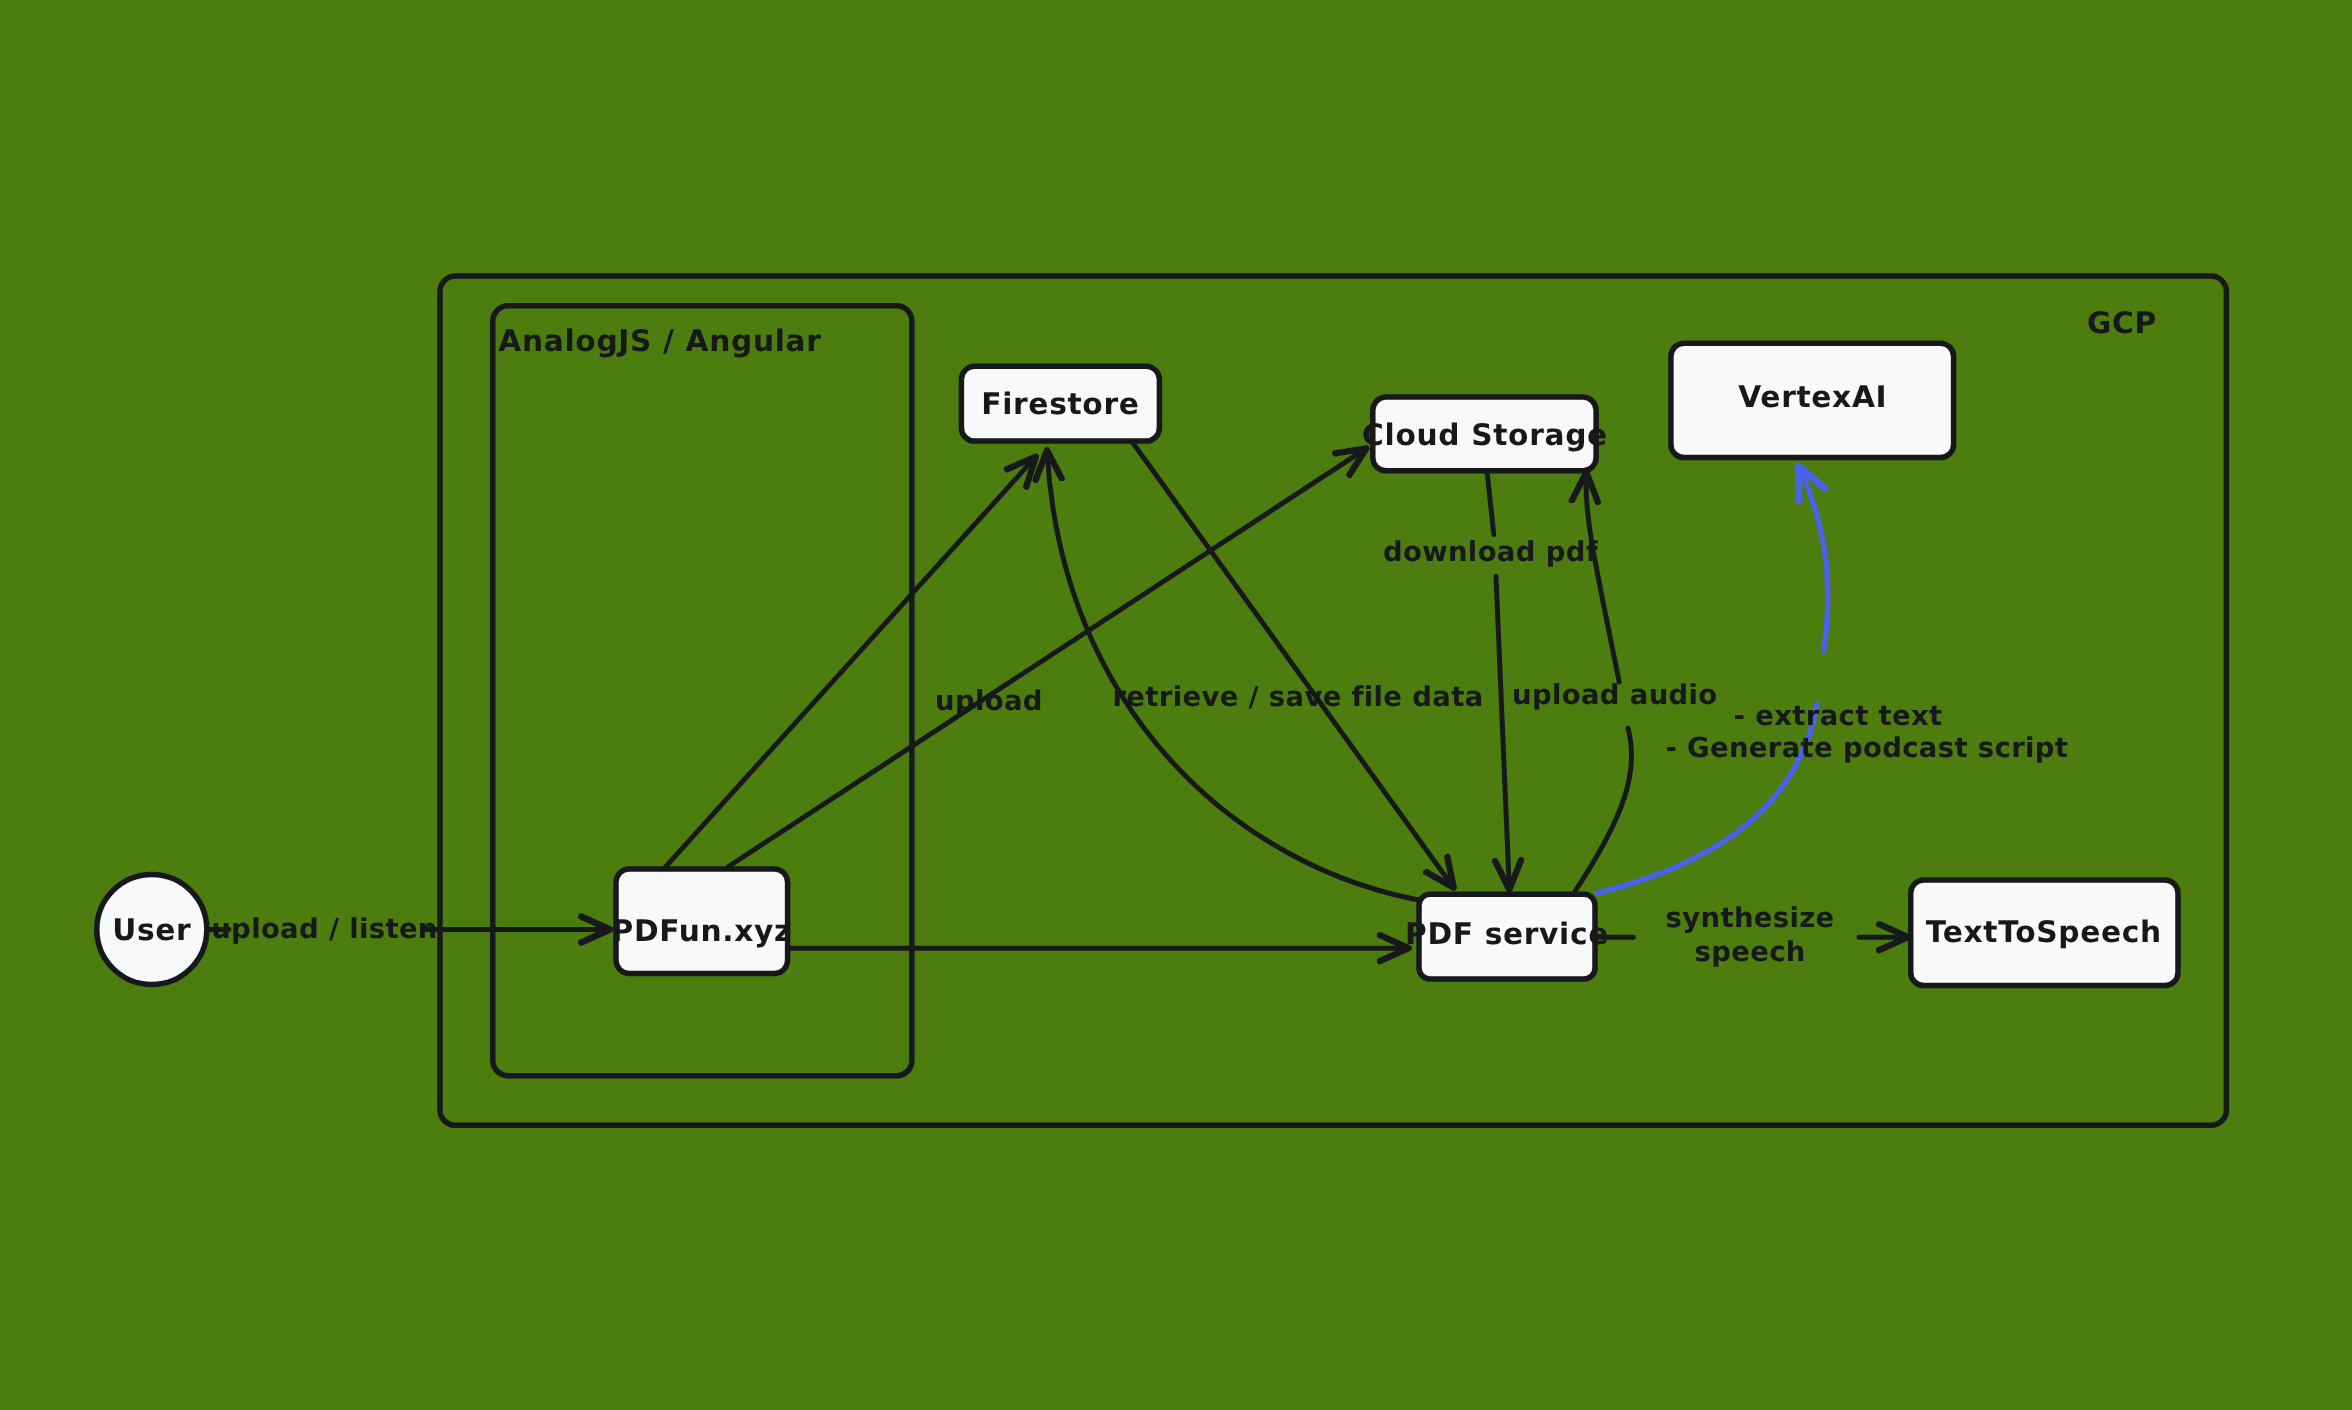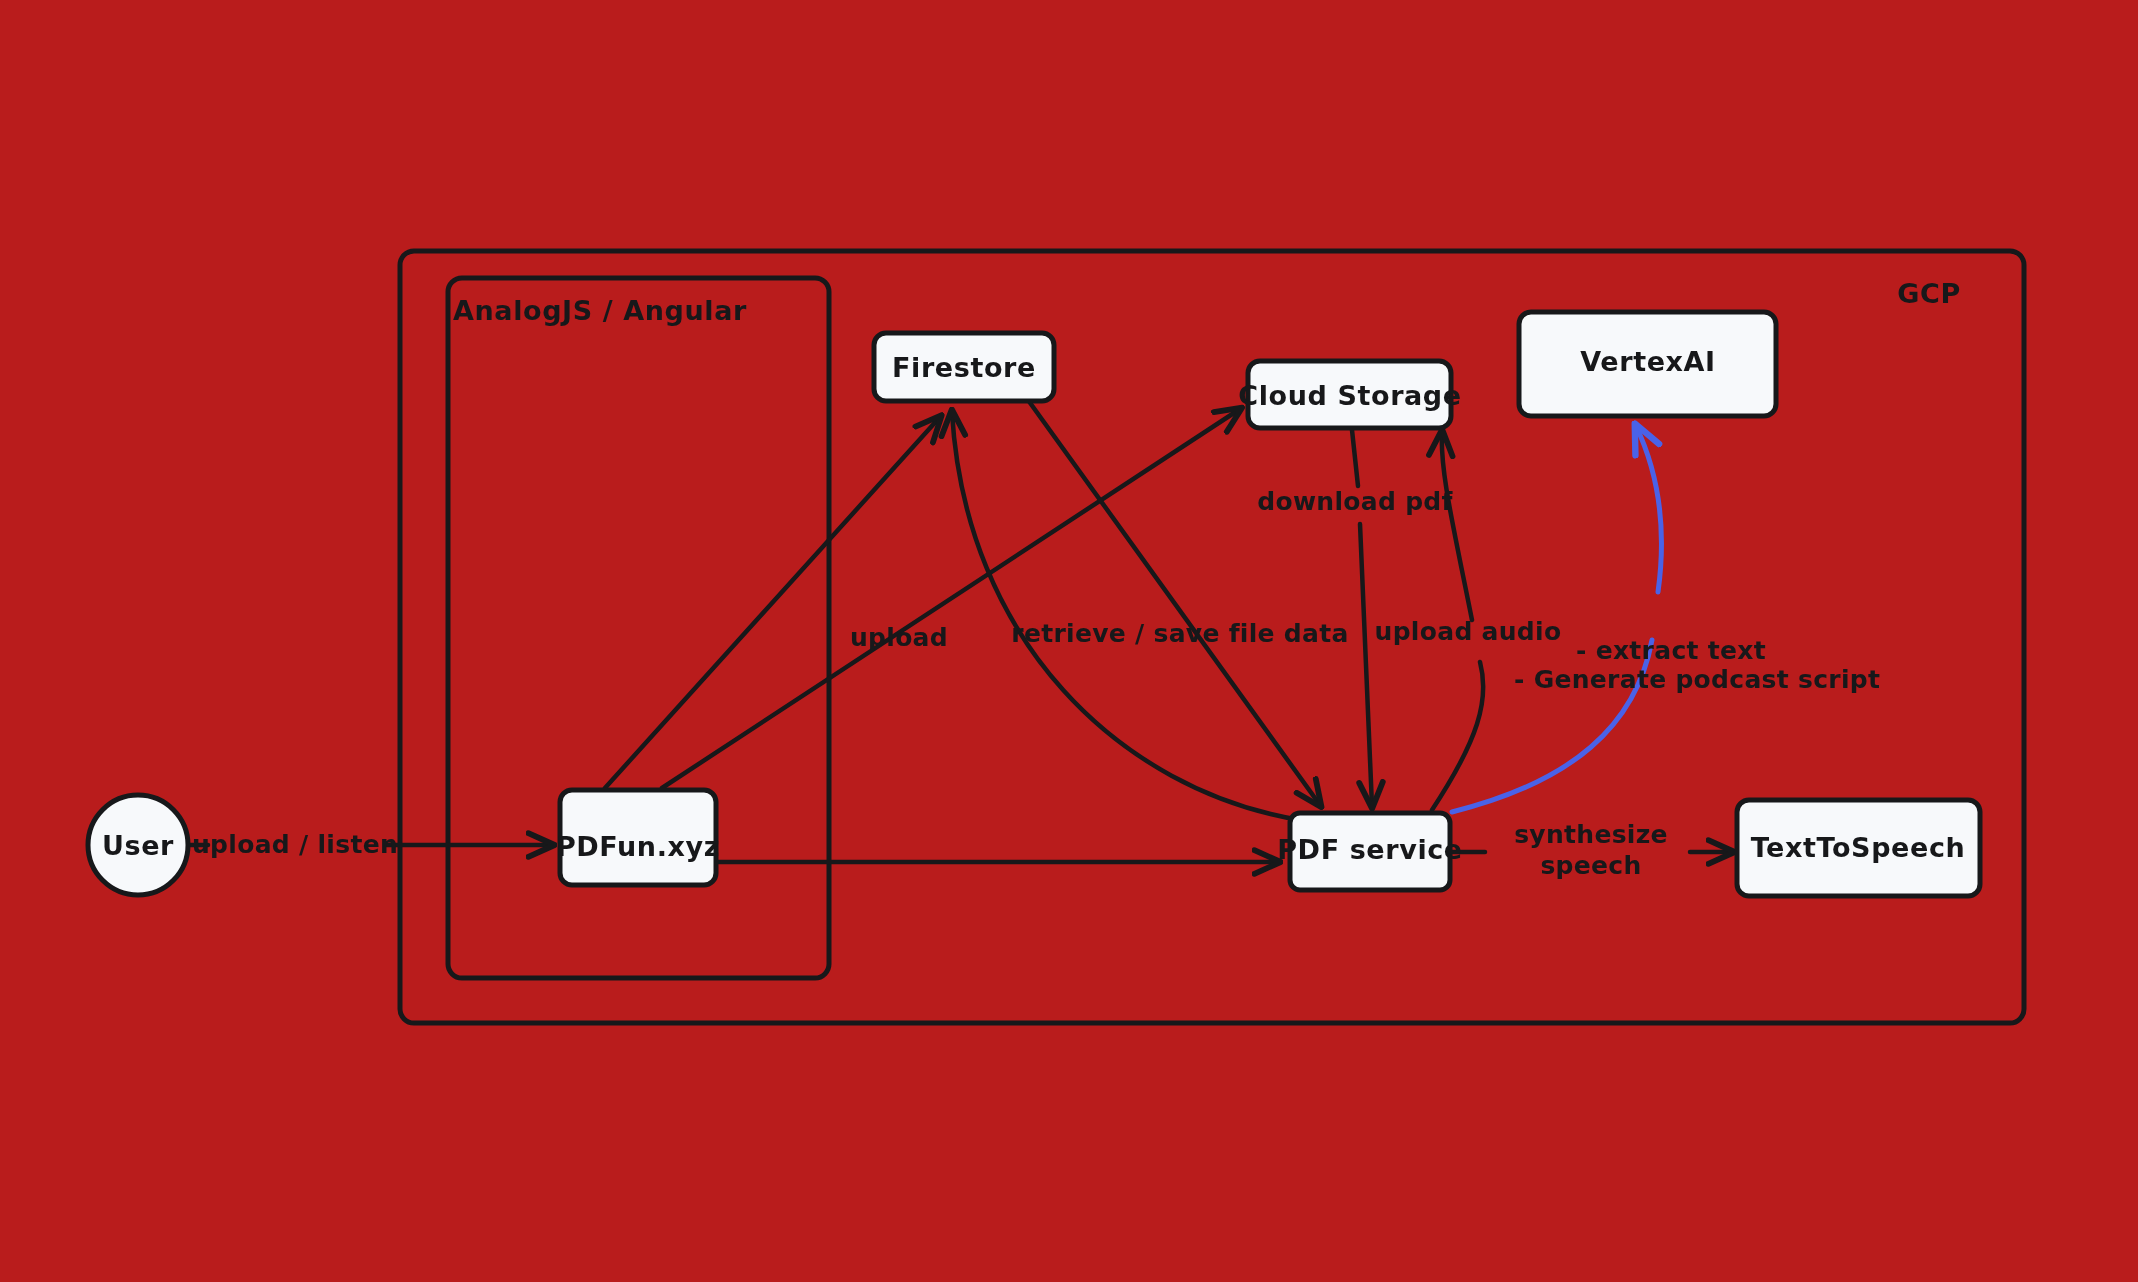--- a/index.html
+++ b/index.html
@@ -4,21 +4,21 @@
 <style>
   html, body {
     margin: 0;
     padding: 0;
     background: #f7f9fb;
   }
   #canvas {
     position: relative;
     width: 2138px;
     height: 1282px;
-    background: #b91c1c;
+    background: #4d7c0f;
     overflow: hidden;
     font-family: "DejaVu Sans", sans-serif;
   }
   svg.layer {
     position: absolute;
     left: 0;
     top: 0;
     width: 2138px;
     height: 1282px;
   }

